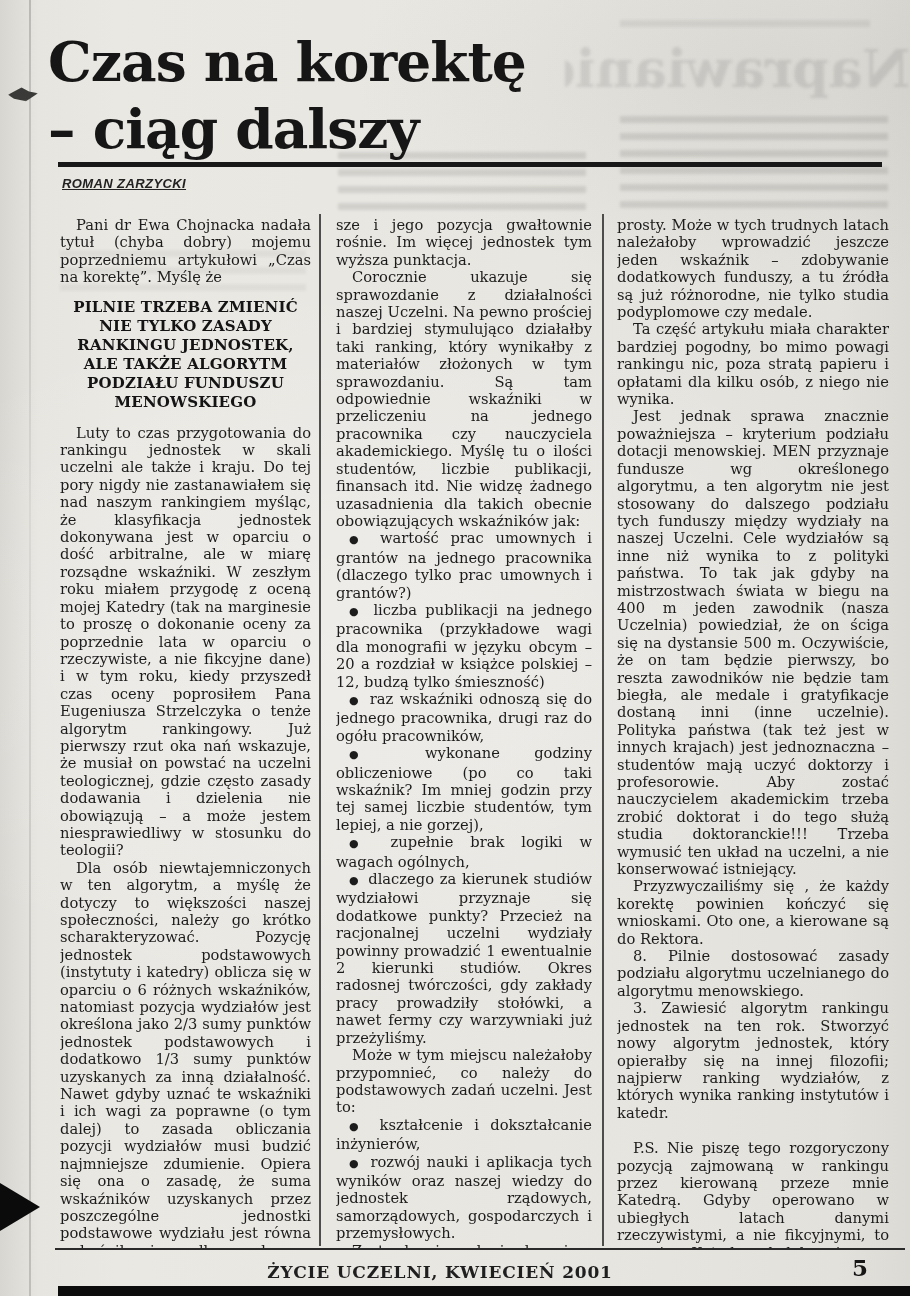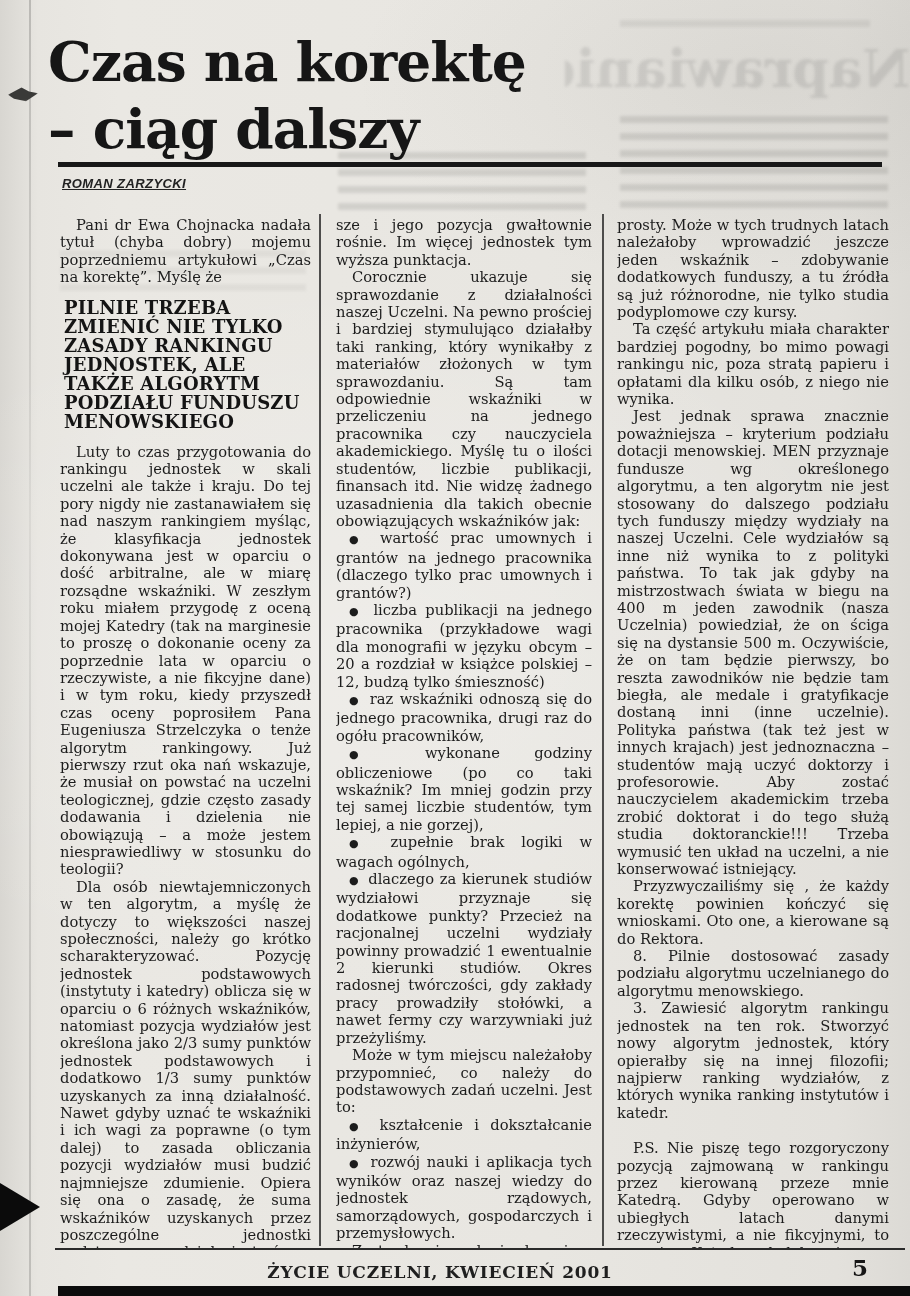--- a/index.html
+++ b/index.html
@@ -52,22 +52,22 @@
   .divider{position:absolute; top:214px; height:1032px; width:1.6px; background:rgba(25,25,25,0.75);}
   .div1{left:319px;}
   .div2{left:602px;}
 
   .blk{margin:0;}
   .blk.para{text-indent:16px;}
   .blk.opening{text-indent:16px;}
   .col2 .blk.opening, .col3 .blk.opening{text-indent:0;}
   .blk.bullet{text-indent:13px;}
   .blk.bullet .marker{font-size:11px; letter-spacing:2px;}
-  .blk.heading{font-weight:bold; text-align:left; text-indent:0;
-    font-size:18px; line-height:19px; letter-spacing:0.2px; margin:12px 4px 12px 4px; color:#141414;}
+  .blk.heading{font-weight:bold; text-align:center; text-indent:0;
+    font-size:15px; line-height:19px; letter-spacing:0.2px; margin:12px 4px 12px 4px; color:#141414;}
   .blk.ps{margin-top:18px; text-indent:16px;}
 
   
   .footer-rule{position:absolute; left:55px; top:1248px; width:850px; height:2px; background:#2a2a2a;}
   .footer-text{position:absolute; left:0; top:1262px; width:880px; text-align:center;
     font-size:17px; letter-spacing:0.8px; color:#1f1f1f;font-weight:bold;}
   .page-number{position:absolute; left:852px; top:1254px; font-size:23px; font-weight:bold; color:#161616;}
 </style>
 </head>
 <body>
@@ -105,21 +105,21 @@
       <div class="blk bullet"><span class="marker">● </span>wykonane godziny obliczeniowe (po co taki wskaźnik? Im mniej godzin przy tej samej liczbie studentów, tym lepiej, a nie gorzej),</div>
       <div class="blk bullet"><span class="marker">● </span>zupełnie brak logiki w wagach ogólnych,</div>
       <div class="blk bullet"><span class="marker">● </span>dlaczego za kierunek studiów wydziałowi przyznaje się dodatkowe punkty? Przecież na racjonalnej uczelni wydziały powinny prowadzić 1 ewentualnie 2 kierunki studiów. Okres radosnej twórczości, gdy zakłady pracy prowadziły stołówki, a nawet fermy czy warzywniaki już przeżyliśmy.</div>
       <div class="blk para">Może w tym miejscu należałoby przypomnieć, co należy do podstawowych zadań uczelni. Jest to:</div>
       <div class="blk bullet"><span class="marker">● </span>kształcenie i dokształcanie inżynierów,</div>
       <div class="blk bullet"><span class="marker">● </span>rozwój nauki i aplikacja tych wyników oraz naszej wiedzy do jednostek rządowych, samorządowych, gospodarczych i przemysłowych.</div>
       <div class="blk para">Za to drugie zadanie, łącznie z rozwojem kadry ocenia nas KBN i tu nie potrzeba dodatkowych wskaźników. Za pierwsze zadanie otrzymujemy fundusze z MEN-u i też wskaźnik jest</div>
     </div>
   <div class="divider div2"></div>
   <div class="col col3">
-      <div class="blk opening">prosty. Może w tych trudnych latach należałoby wprowadzić jeszcze jeden wskaźnik – zdobywanie dodatkowych funduszy, a tu źródła są już różnorodne, nie tylko studia podyplomowe czy kursy.</div>
+      <div class="blk opening">prosty. Może w tych trudnych latach należałoby wprowadzić jeszcze jeden wskaźnik – zdobywanie dodatkowych funduszy, a tu źródła są już różnorodne, nie tylko studia podyplomowe czy medale.</div>
       <div class="blk para">Ta część artykułu miała charakter bardziej pogodny, bo mimo powagi rankingu nic, poza stratą papieru i opłatami dla kilku osób, z niego nie wynika.</div>
       <div class="blk para">Jest jednak sprawa znacznie poważniejsza – kryterium podziału dotacji menowskiej. MEN przyznaje fundusze wg określonego algorytmu, a ten algorytm nie jest stosowany do dalszego podziału tych funduszy między wydziały na naszej Uczelni. Cele wydziałów są inne niż wynika to z polityki państwa. To tak jak gdyby na mistrzostwach świata w biegu na 400 m jeden zawodnik (nasza Uczelnia) powiedział, że on ściga się na dystansie 500 m. Oczywiście, że on tam będzie pierwszy, bo reszta zawodników nie będzie tam biegła, ale medale i gratyfikacje dostaną inni (inne uczelnie). Polityka państwa (tak też jest w innych krajach) jest jednoznaczna – studentów mają uczyć doktorzy i profesorowie. Aby zostać nauczycielem akademickim trzeba zrobić doktorat i do tego służą studia doktoranckie!!! Trzeba wymusić ten układ na uczelni, a nie konserwować istniejący.</div>
       <div class="blk para">Przyzwyczailiśmy się , że każdy korektę powinien kończyć się wnioskami. Oto one, a kierowane są do Rektora.</div>
       <div class="blk para">8. Pilnie dostosować zasady podziału algorytmu uczelnianego do algorytmu menowskiego.</div>
       <div class="blk para">3. Zawiesić algorytm rankingu jednostek na ten rok. Stworzyć nowy algorytm jednostek, który opierałby się na innej filozofii; najpierw ranking wydziałów, z których wynika ranking instytutów i katedr.</div>
       <div class="blk ps">P.S. Nie piszę tego rozgoryczony pozycją zajmowaną w rankingu przez kierowaną przeze mnie Katedrą. Gdyby operowano w ubiegłych latach danymi rzeczywistymi, a nie fikcyjnymi, to pozycja Katedry byłaby jeszcze wyższa.</div>
     </div>
 
   <div class="footer-rule"></div>
   <div class="footer-text">ŻYCIE UCZELNI,  KWIECIEŃ 2001</div>

